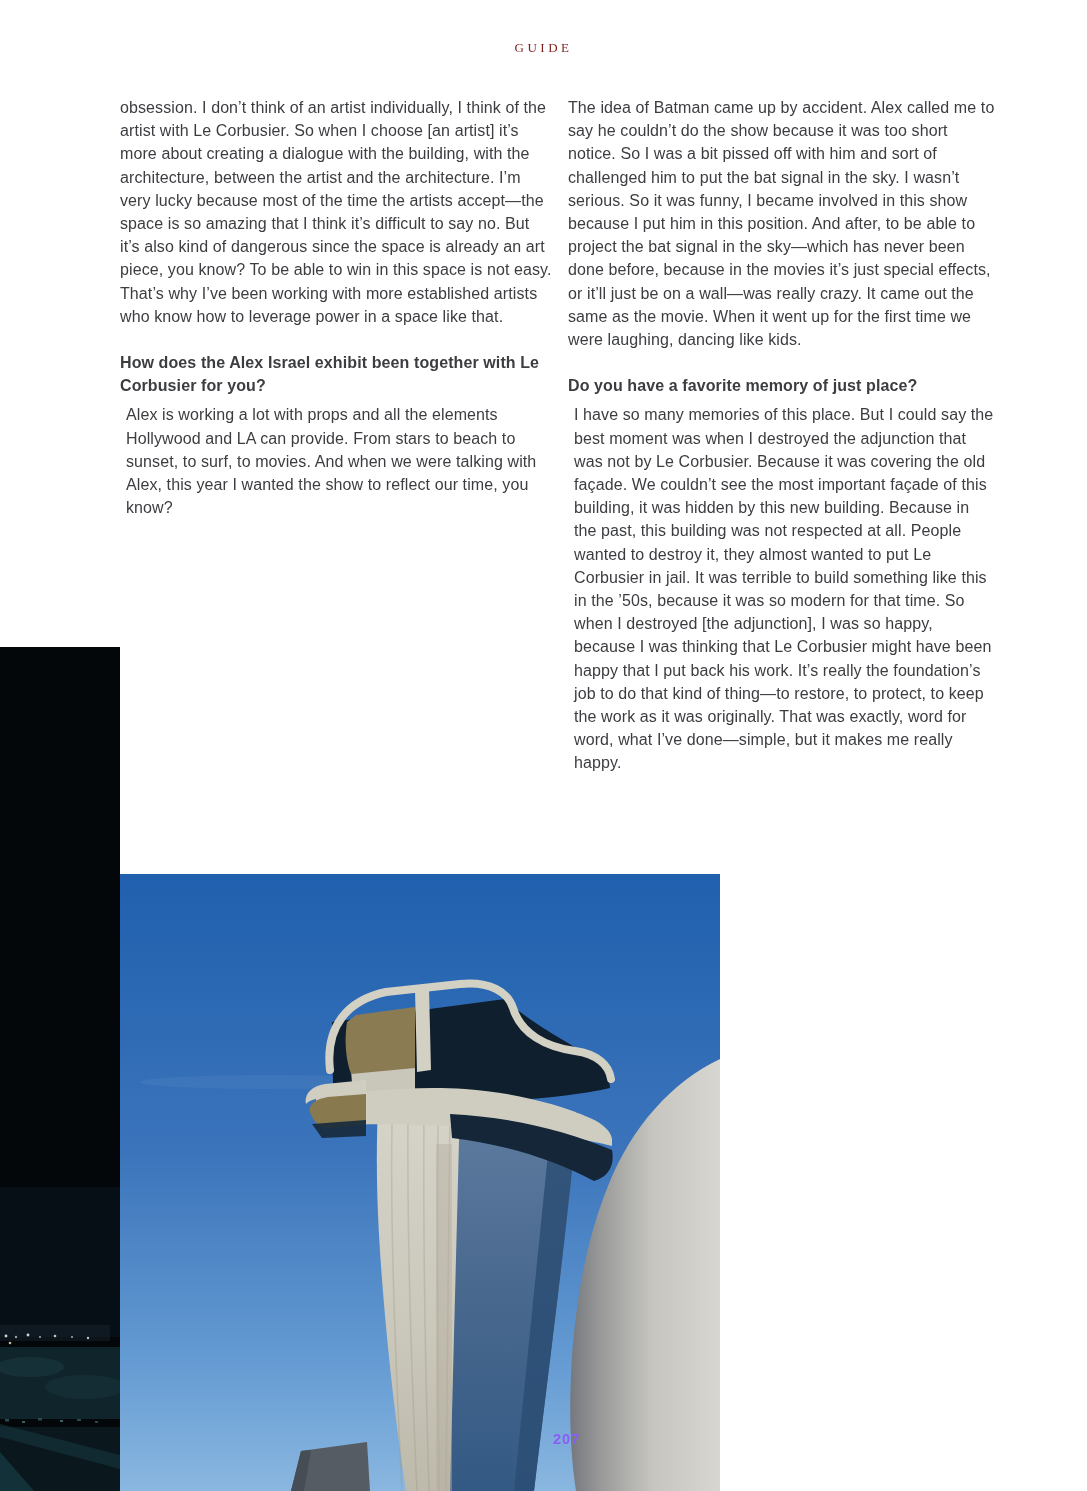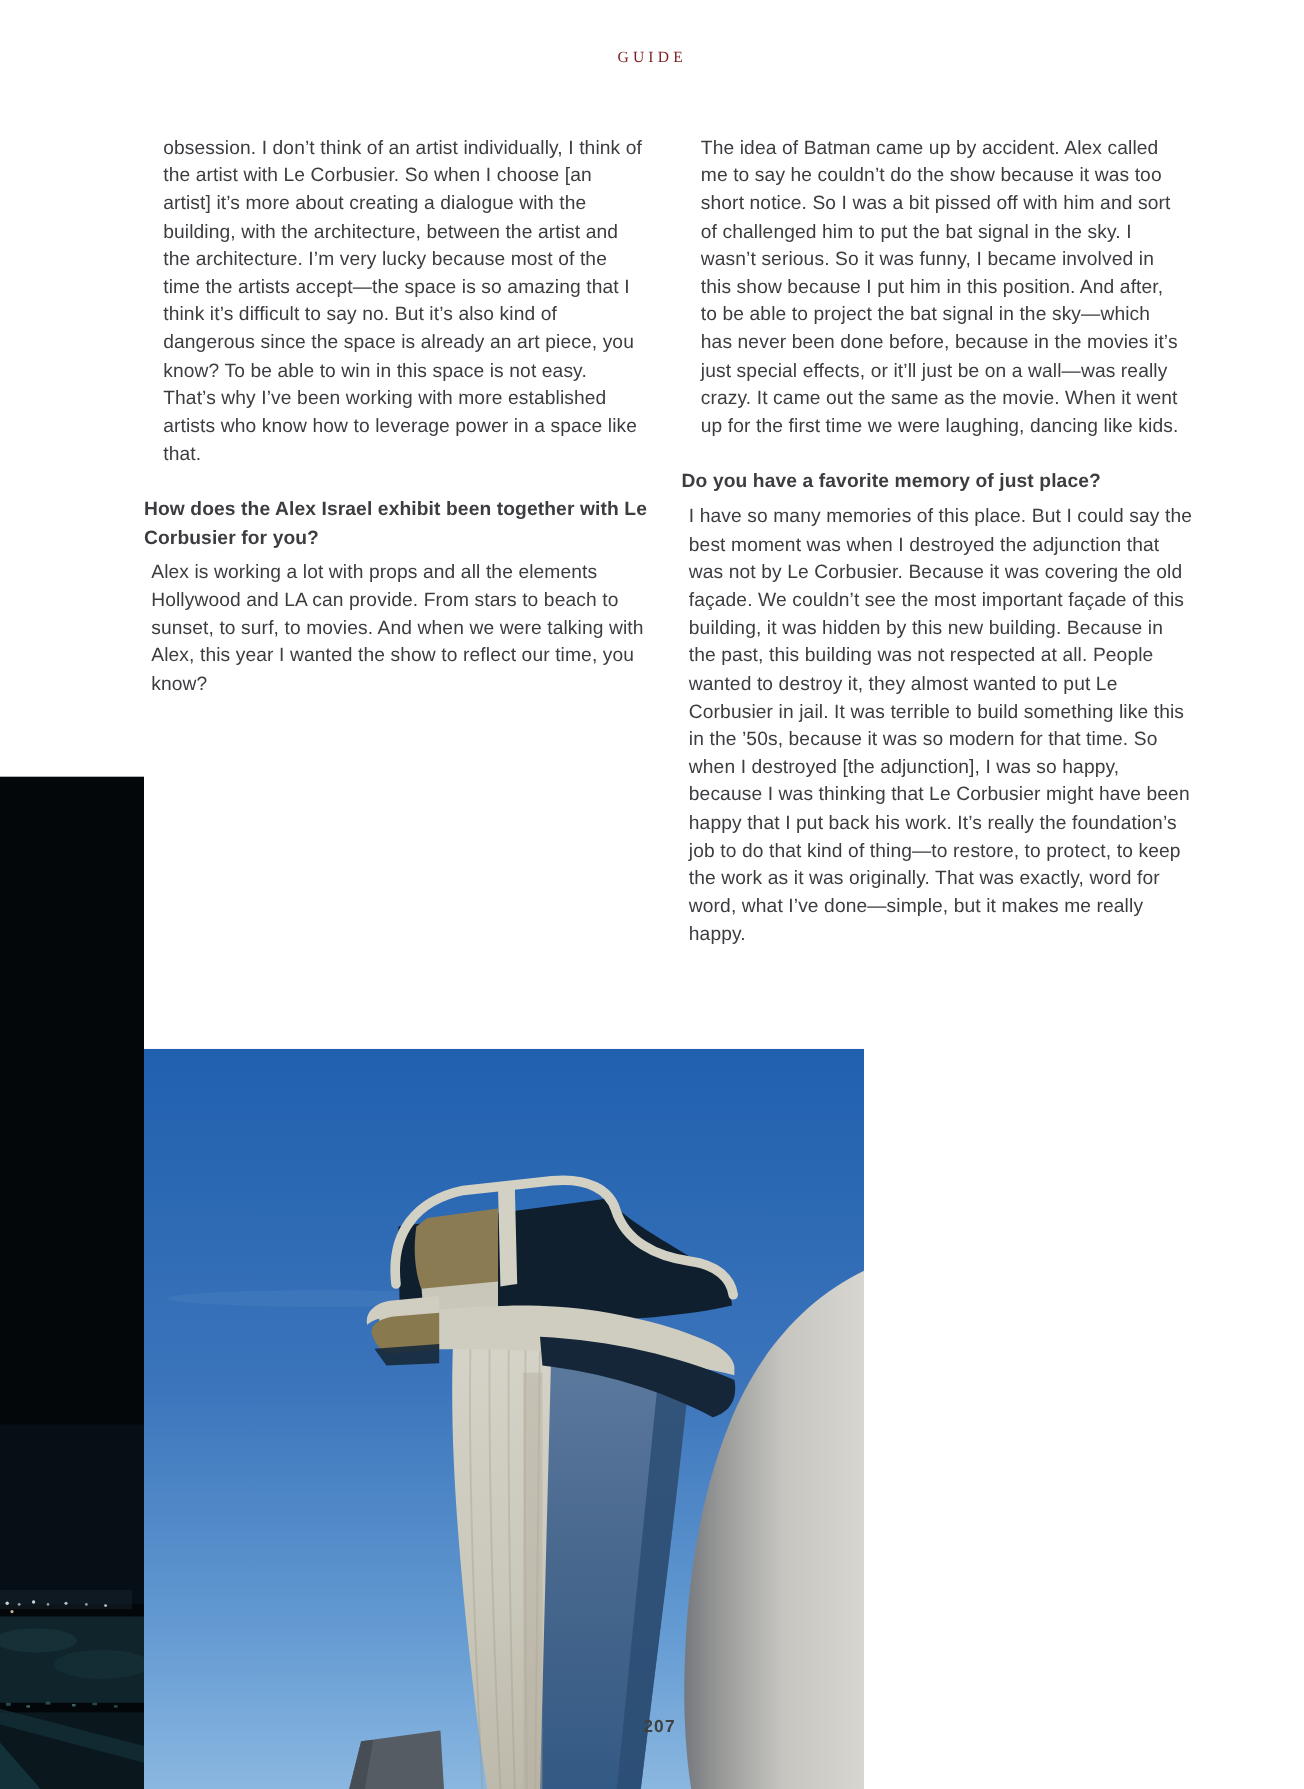--- a/index.html
+++ b/index.html
@@ -14,33 +14,33 @@
     font-family:"Liberation Serif", serif;
     font-size:13px; letter-spacing:3.5px; color:#7f1d1d;
   }
   .text-columns {
     position:absolute; left:120px; top:96px; width:880px;
     display:grid; grid-template-columns:432px 432px; column-gap:16px;
     color:var(--text-color,#3c3d41);
     font-size:16px; line-height:23.2px; letter-spacing:0.1px;
   }
   .col { min-width:0; }
-  .para { margin:16px; }
+  .para { margin:0; }
   .question { margin:23px 0 0 0; font-weight:700; }
   .answer { margin:6px; }
   .photo-strip {
     position:absolute; left:0; top:647px; width:120px; height:844px;
   }
   .photo-main {
     position:absolute; left:120px; top:874px; width:600px; height:617px;
   }
   .photo-strip svg, .photo-main svg { display:block; width:100%; height:100%; }
   .page-num {
-    position:absolute; left:536px; top:1431px;
-    color:#404040; font-size:14.5px; font-weight:700; letter-spacing:1px;
+    position:absolute; left:553px; top:1431px;
+    color:#8b5cf6; font-size:14.5px; font-weight:700; letter-spacing:1px;
   }
 </style>
 </head>
 <body>
 
 <div class="page">
 
   <div class="guide-label">GUIDE</div>
 
   <div class="text-columns">

